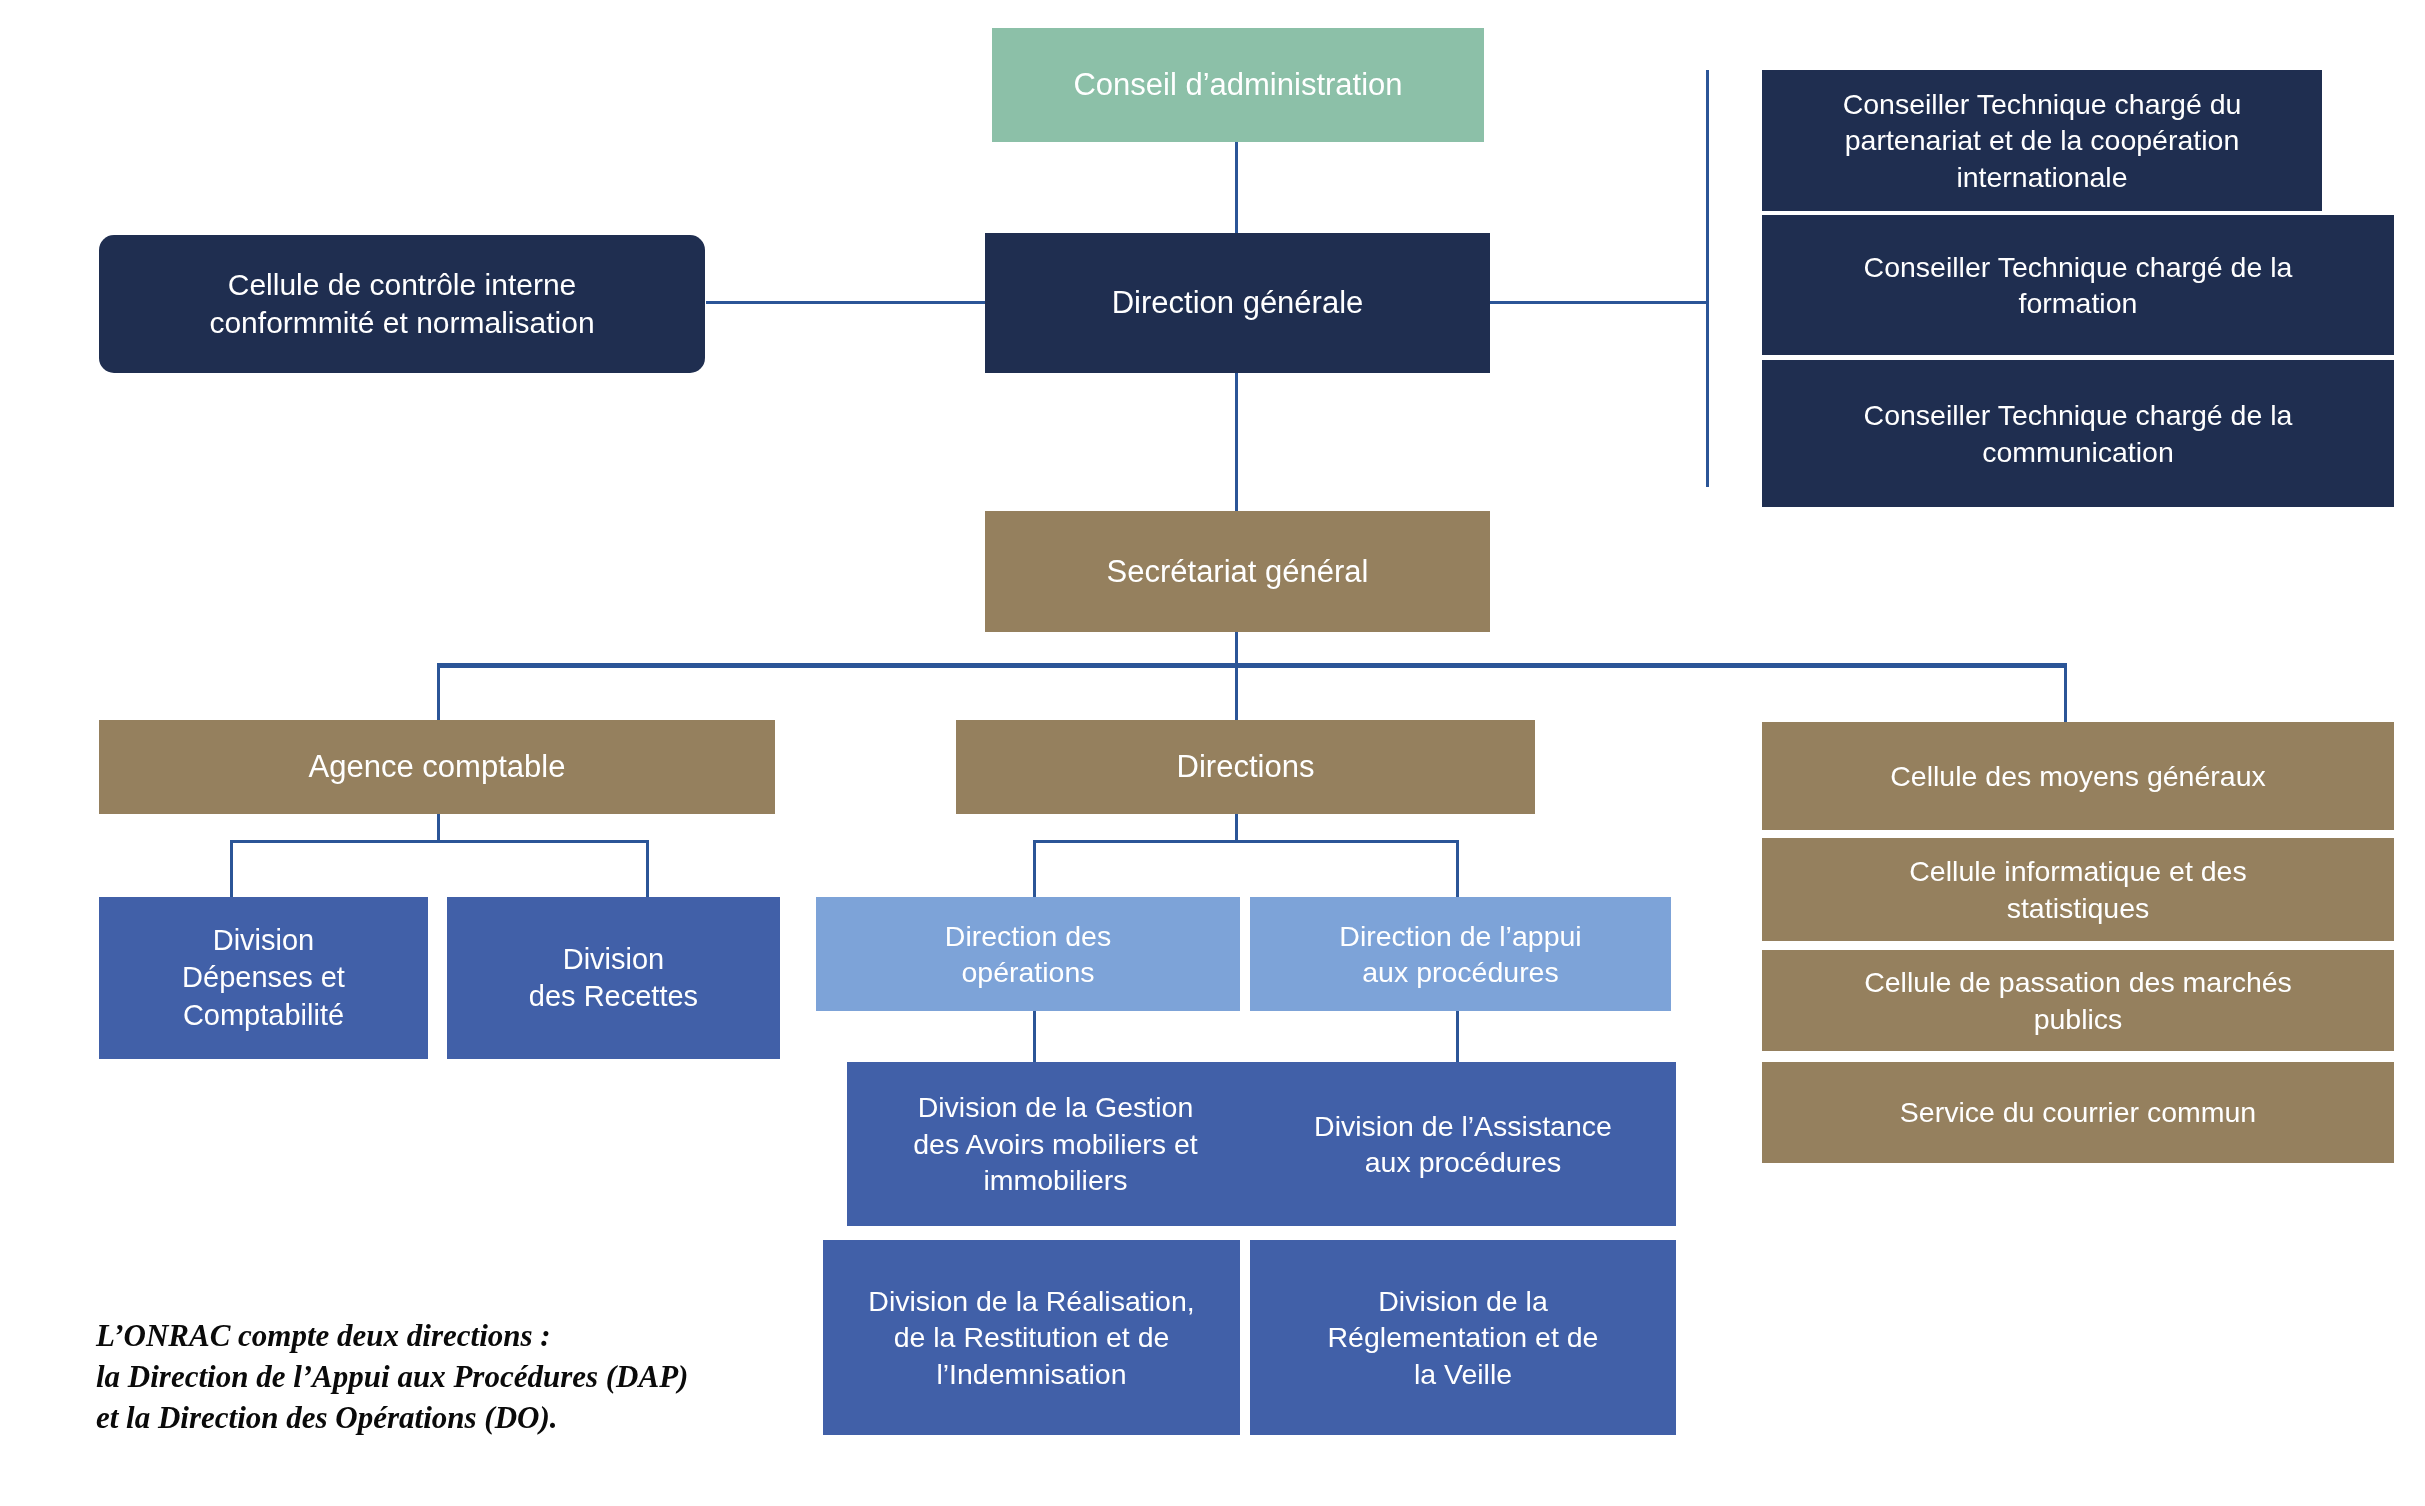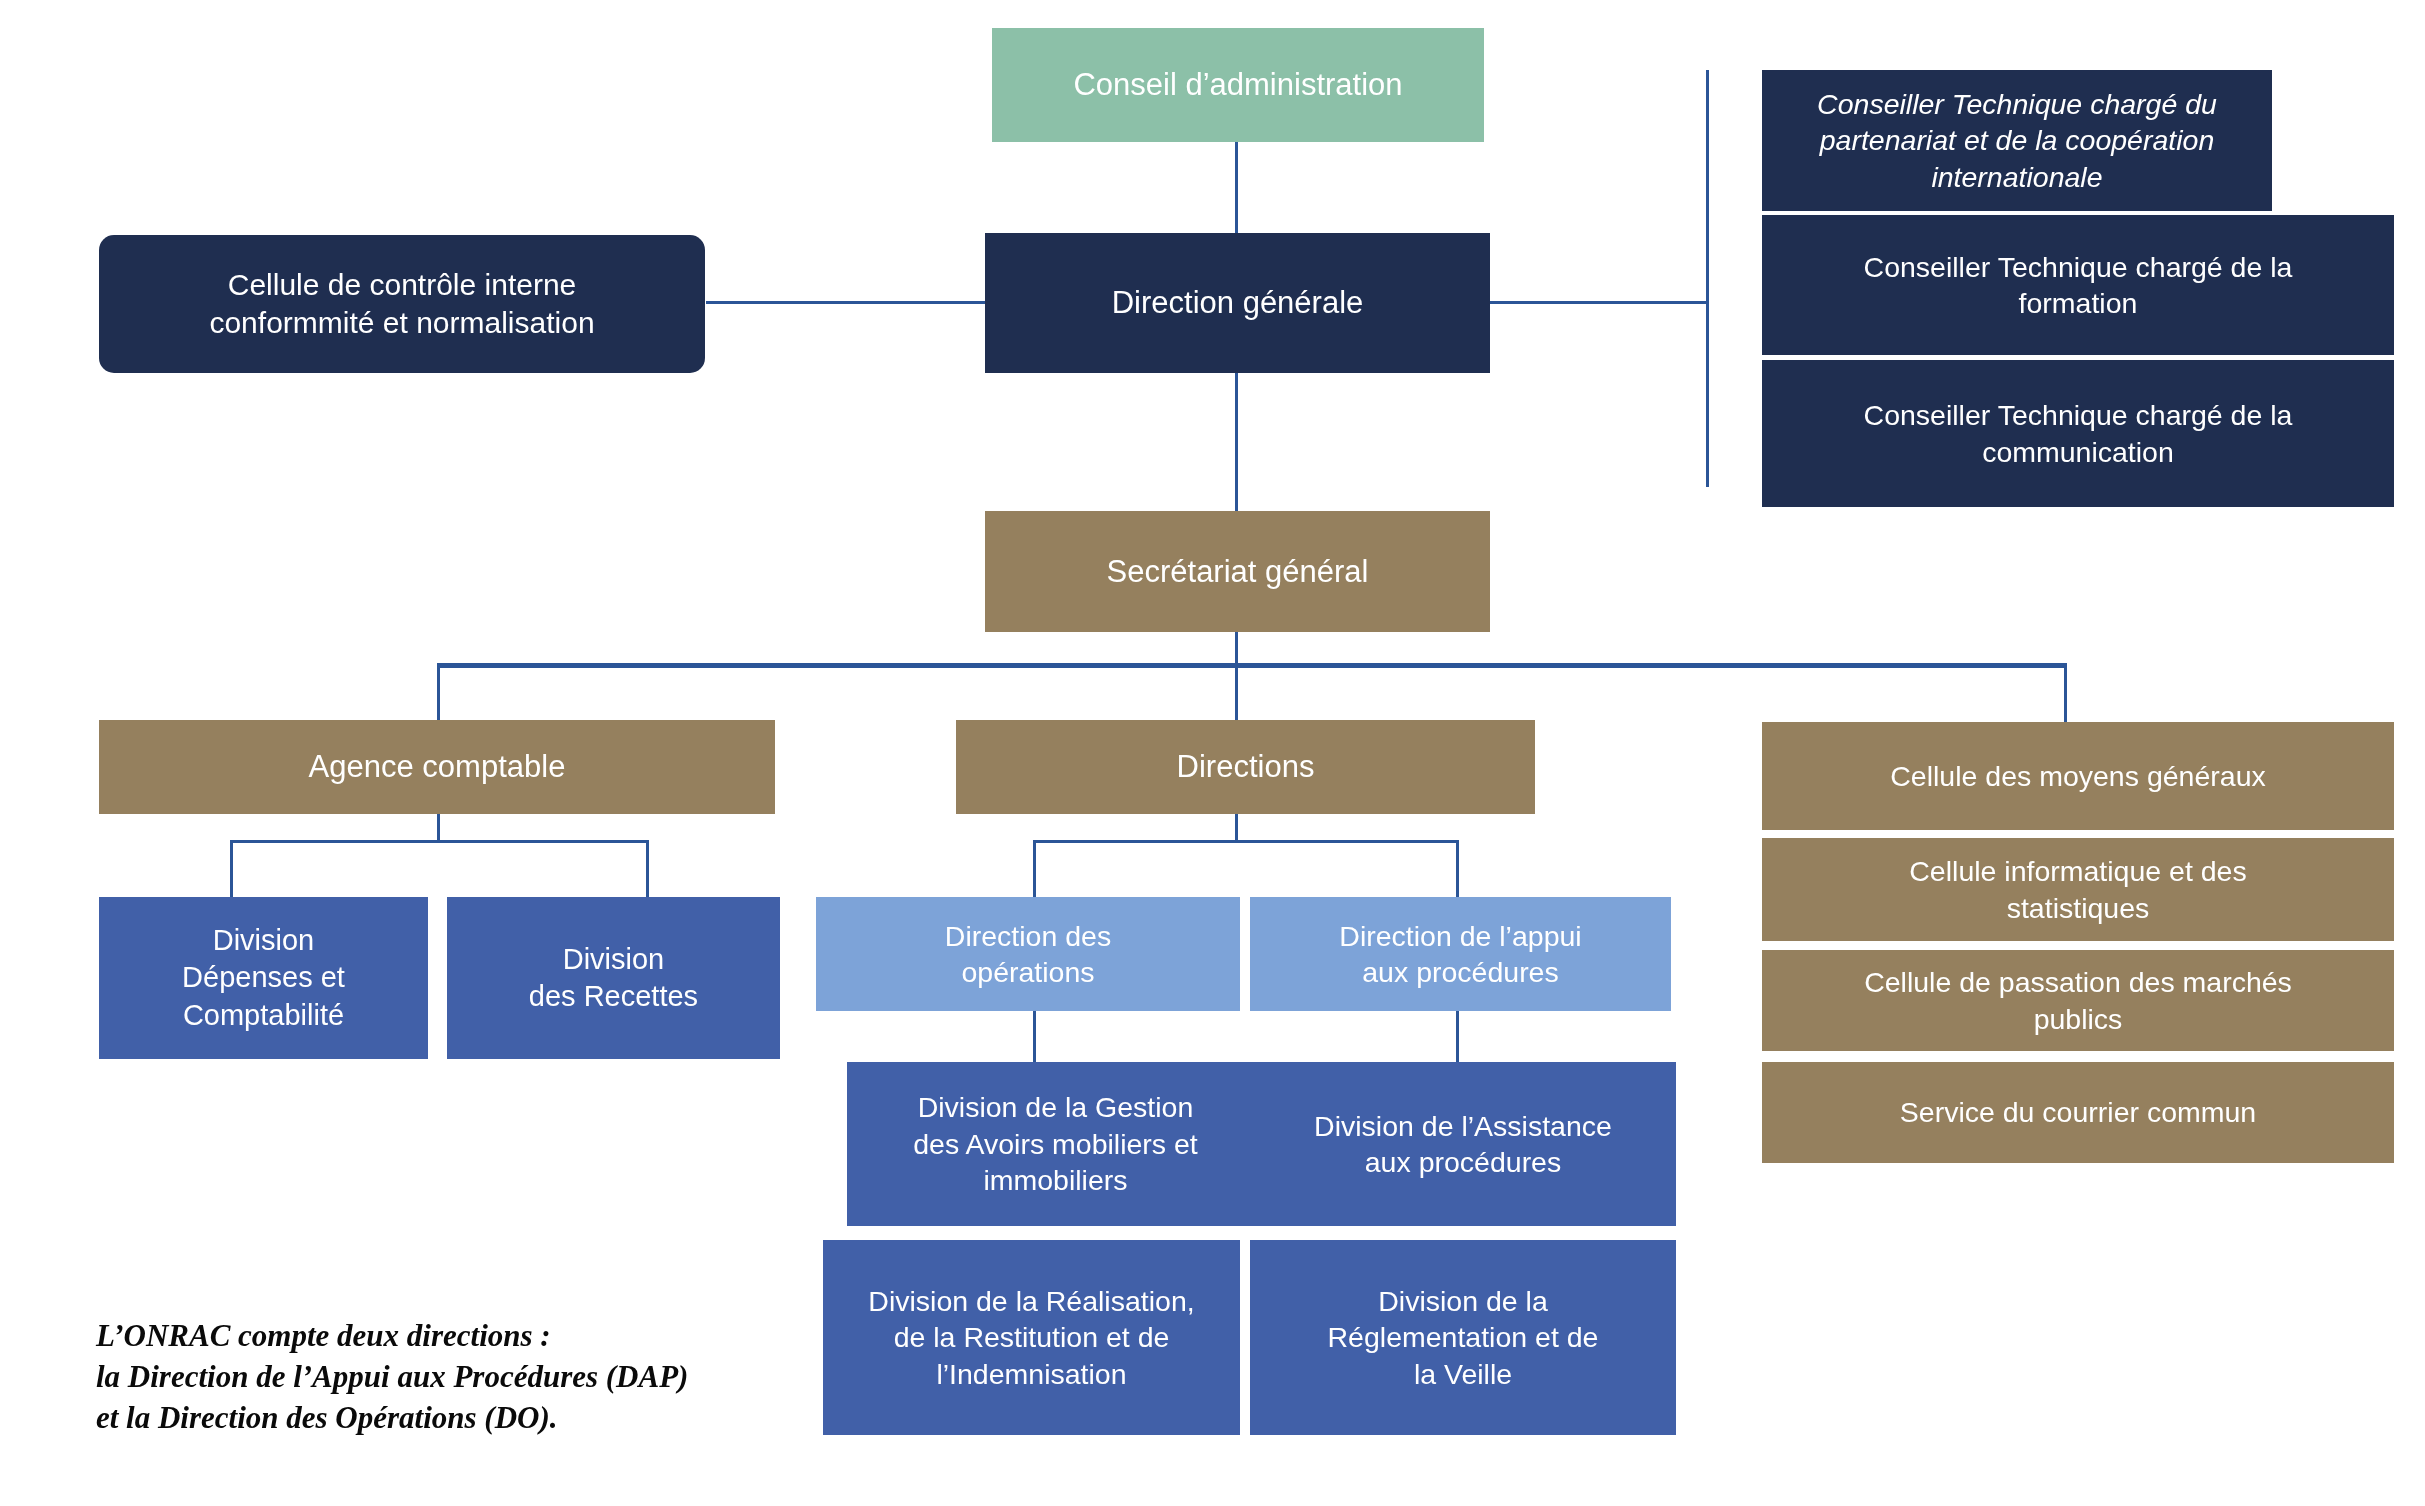--- a/index.html
+++ b/index.html
@@ -55,21 +55,21 @@
 
   <div class="box navy f33" style="left:99px;top:235px;width:606px;height:138px;">
     <span class="lbl">Cellule de contrôle interne
 conformmité et normalisation</span>
   </div>
 
   <div class="box navy f34" style="left:985px;top:233px;width:505px;height:140px;">
     <span class="lbl">Direction générale</span>
   </div>
 
-  <div class="box navy f31" style="left:1762px;top:70px;width:510px;height:141px;font-style:italic;">
+  <div class="box navy f31" style="left:1762px;top:70px;width:560px;height:141px;">
     <span class="lbl">Conseiller Technique chargé du
 partenariat et de la coopération
 internationale</span>
   </div>
 
   <div class="box navy f31" style="left:1762px;top:215px;width:632px;height:140px;">
     <span class="lbl">Conseiller Technique chargé de la
 formation</span>
   </div>
 

